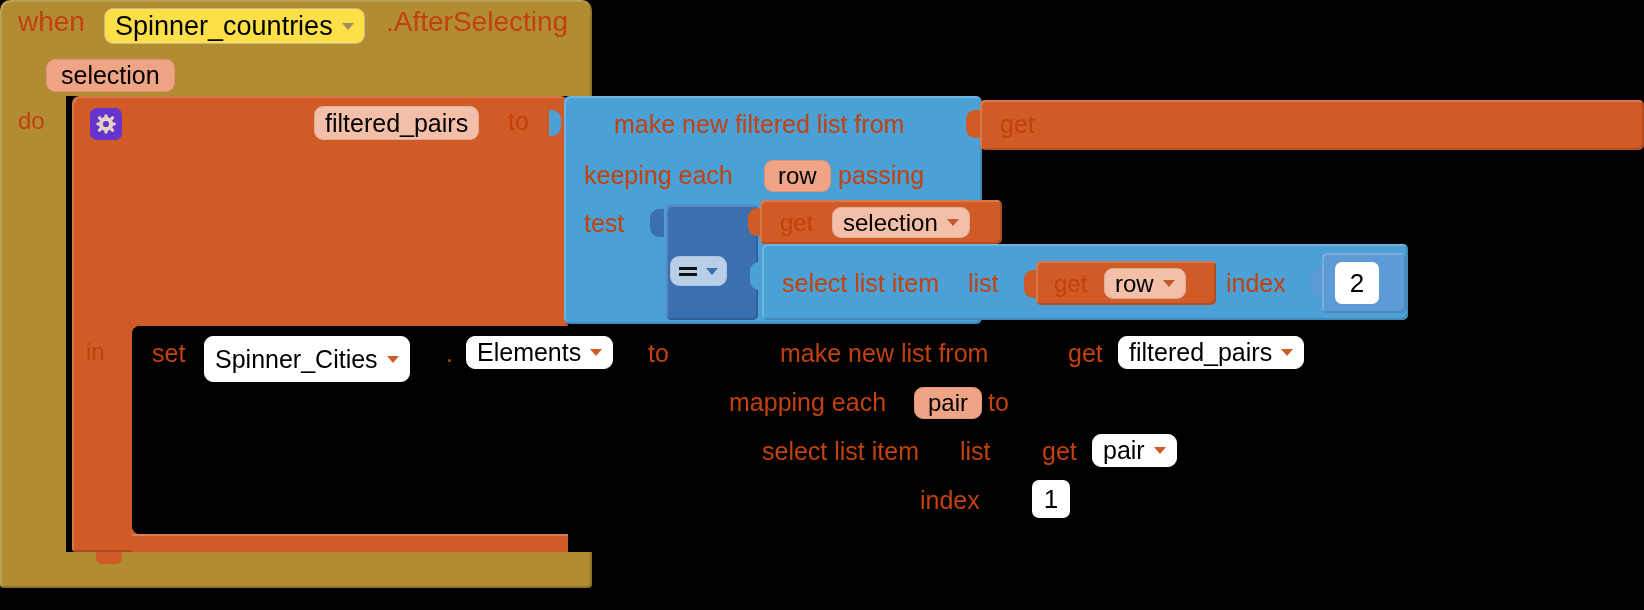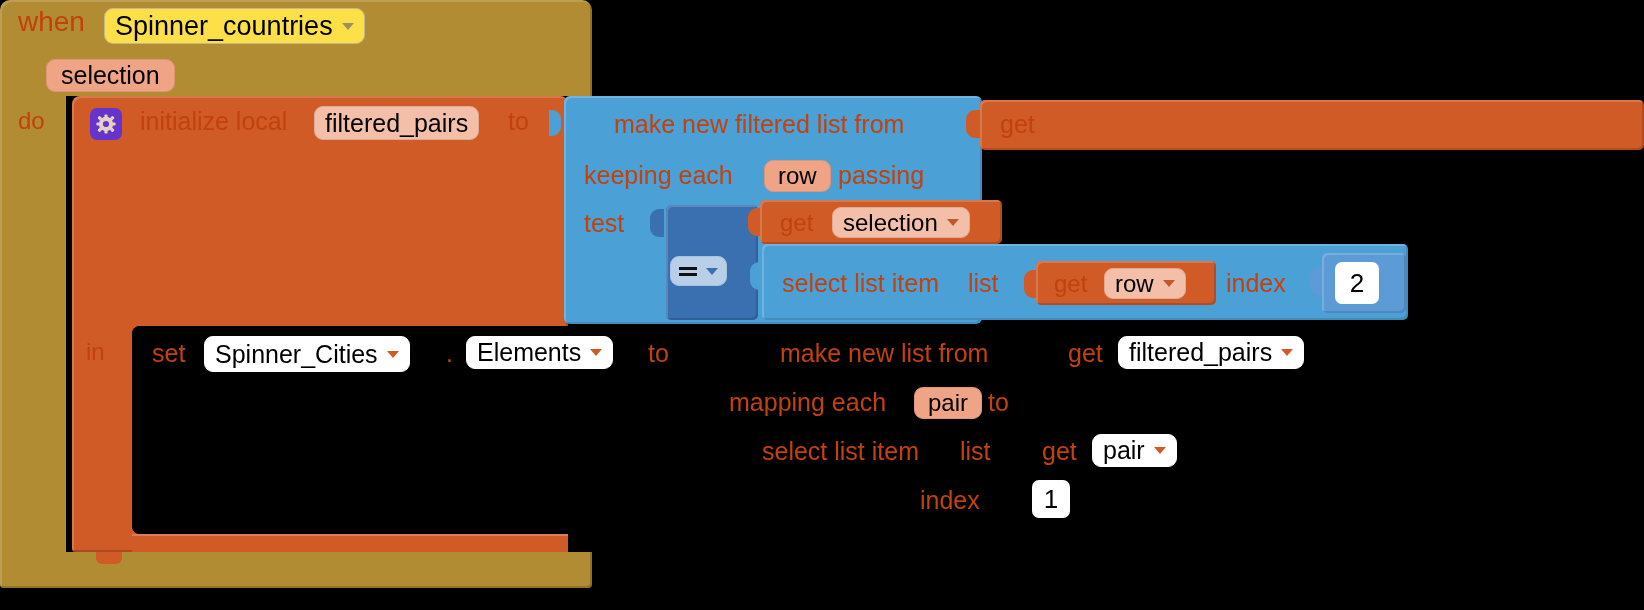--- a/index.html
+++ b/index.html
@@ -228,21 +228,21 @@
   }
   .set-blk-notch {
     left: 194px; top: 326px;
     width: 28px; height: 12px;
     background: #000;
     border-radius: 0 0 7px 7px;
   }
   .t-set      { left: 152px; top: 339px; font-size: 25px; }
   .t-dot      { left: 446px; top: 339px; font-size: 25px; }
   .t-to-2     { left: 648px; top: 339px; font-size: 25px; }
-  #f-spinner-cities { left: 204px; top: 336px; height: 36px; font-size: 25px; }
+  #f-spinner-cities { left: 204px; top: 336px; height: 46px; font-size: 25px; }
   #f-elements       { left: 466px; top: 336px; height: 33px; font-size: 25px; }
 
   .t-makelist   { left: 780px; top: 339px; font-size: 25px; }
   .t-get-fp     { left: 1068px; top: 339px; font-size: 25px; }
   #f-filtered-pairs-2 { left: 1118px; top: 336px; height: 33px; font-size: 25px; }
 
   .t-mappingeach { left: 729px; top: 388px; font-size: 25px; }
   .t-mapto       { left: 988px; top: 388px; font-size: 25px; }
   #chip-pair { left: 914px; top: 387px; height: 32px; padding: 0 13px; font-size: 24px; }
 
@@ -277,20 +277,21 @@
   <div class="blk event-gold"></div>
   <div class="blk event-gold-inner-cut"></div>
 
   <span class="lbl t-when">when</span>
 
   <div class="fld fld-tan" id="f-spinner-countries">
     <span class="cap">Spinner_countries</span>
     <span class="tri tri-c"></span>
   </div>
 
+  <span class="lbl t-after">.AfterSelecting</span>
 
   <div class="chip chip-salmon" id="chip-selection">
     <span>selection</span>
   </div>
 
   <span class="lbl t-do">do</span>
 
   <div class="blk local-orange"></div>
   <div class="blk local-hole"></div>
   <div class="blk local-bottombar"></div>
@@ -307,21 +308,20 @@
         <rect x="15.6" y="8.4" width="4" height="3.2" rx="1"></rect>
         <rect x="2.2" y="2.2" width="3.2" height="4" rx="1" transform="rotate(-45 3.8 4.2)"></rect>
         <rect x="14.6" y="13.8" width="3.2" height="4" rx="1" transform="rotate(-45 16.2 15.8)"></rect>
         <rect x="14.6" y="2.2" width="3.2" height="4" rx="1" transform="rotate(45 16.2 4.2)"></rect>
         <rect x="2.2" y="13.8" width="3.2" height="4" rx="1" transform="rotate(45 3.8 15.8)"></rect>
       </g>
       <circle cx="10" cy="10" r="3.1" fill="#6633CC"></circle>
     </svg>
   </div>
 
-  <span class="lbl t-initlocal">initialize local</span>
 
   <div class="fld fld-lightorange" id="f-filtered-pairs">
     <span class="cap">filtered_pairs</span>
   </div>
 
   <span class="lbl t-to-1">to</span>
 
   <div class="plug plug-blue" style="left:549px; top:110px;"></div>
 
   <span class="lbl t-in">in</span>

